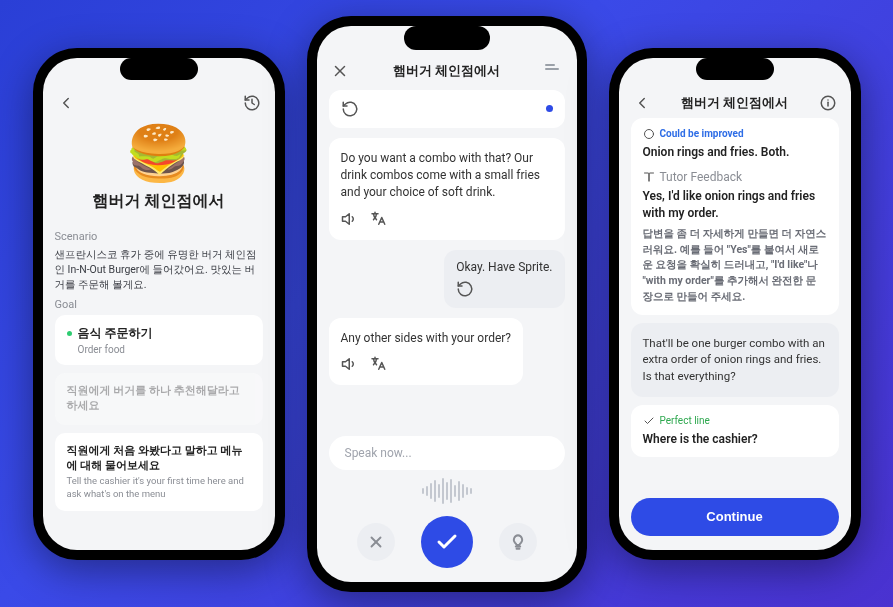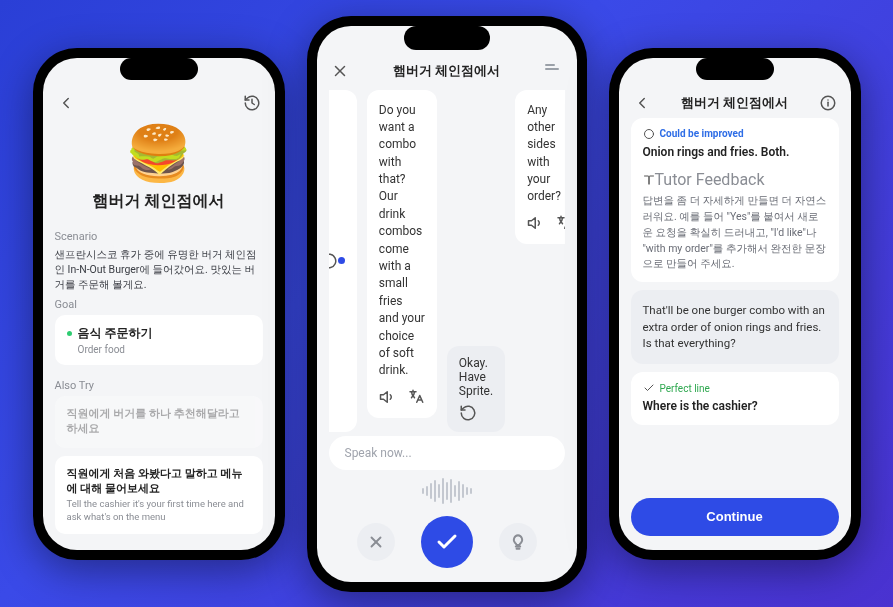--- a/index.html
+++ b/index.html
@@ -35,21 +35,21 @@
   .goal-sub{font-size:10px;color:#8a8d94;margin-top:2px;margin-left:11px;}
   .try-title{font-size:11px;font-weight:600;color:#222;margin-bottom:2px;}
   .try-sub{font-size:9.5px;color:#8a8d94;line-height:1.35;}
   .fade-card{opacity:.35;}
   .fixed-bottom{margin-top:auto;padding:8px 0 14px;display:flex;flex-direction:column;gap:8px;}
   .btn{border:none;border-radius:22px;height:38px;font-size:13px;font-weight:600;
     display:flex;align-items:center;justify-content:center;gap:6px;cursor:pointer;}
   .btn.blue{background:#2e4be6;color:#fff;}
 
   
-  .msg-area{flex:1;overflow:hidden;display:flex;flex-direction:row;gap:10px;padding-top:4px;justify-content:center;}
+  .msg-area{flex:1;overflow:hidden;display:flex;flex-direction:column;gap:10px;padding-top:4px;}
   .audio-pill{background:#fff;border-radius:12px;padding:10px 12px;display:flex;align-items:center;
     justify-content:space-between;}
   .play-dot{width:7px;height:7px;border-radius:50%;background:#2e4be6;}
   .bot{background:#fff;border-radius:12px;padding:12px;font-size:12px;line-height:1.45;color:#333;
     align-self:flex-start;max-width:100%;}
   .bot-icons{display:flex;gap:10px;margin-top:8px;color:#9aa0a8;}
   .user{background:#eceef2;border-radius:12px;padding:10px 12px;font-size:12px;color:#333;
     align-self:flex-end;max-width:82%;}
   .speakbar{background:#fff;border-radius:22px;padding:10px 16px;font-size:12px;color:#a0a4ad;
     margin:4px 0;}
@@ -62,23 +62,23 @@
   .circ svg{width:18px;height:18px;stroke:currentColor;fill:none;stroke-width:2.5;
     stroke-linecap:round;stroke-linejoin:round;}
   .circ.main svg{width:24px;height:24px;stroke-width:3;}
 
   
   .fb-card{background:#fff;border-radius:12px;padding:10px 12px;margin-bottom:8px;}
   .fb-flag{font-size:10px;display:flex;align-items:center;gap:5px;margin-bottom:4px;}
   .fb-flag.warn{color:#2e6de6;font-weight:bold;}
   .fb-flag.ok{color:#2ea84f;}
   .fb-line{font-size:12px;font-weight:600;color:#222;line-height:1.4;}
-  .fb-section{font-size:16px;color:#8a8d94;display:flex;align-items:center;
+  .fb-section{font-size:12px;color:#8a8d94;display:flex;align-items:center;gap:5px;
     margin:10px 0 4px;border-top:0 solid #eee;padding-top:0;}
-  .fb-body{font-size:10.5px;color:#6a6d76;line-height:1.5;margin-top:4px;}
+  .fb-body{font-size:10.5px;color:#6a6d76;line-height:1.5;margin-top:4px;font-weight:bold;}
   .bot-reply{background:#eceef2;border-radius:12px;padding:12px;font-size:11.5px;color:#333;
     line-height:1.45;margin-bottom:8px;}
   .side-toggle{width:18px;height:14px;display:inline-flex;flex-direction:column;gap:2px;}
   .side-toggle span{height:2px;border-radius:2px;background:#9aa0a8;}
   .side-toggle span:nth-child(1){width:10px;}
   .side-toggle span:nth-child(2){width:14px;}
 </style>
 </head>
 <body>
 
@@ -103,21 +103,20 @@
     <div class="content">
       <div class="burger">🍔</div>
       <div class="h1">햄버거 체인점에서</div>
       <div class="label">Scenario</div>
       <div class="body-text">샌프란시스코 휴가 중에 유명한 버거 체인점인 In-N-Out Burger에 들어갔어요. 맛있는 버거를 주문해 볼게요.</div>
       <div class="label">Goal</div>
       <div class="card">
         <div class="goal-title">음식 주문하기</div>
         <div class="goal-sub">Order food</div>
       </div>
-      <div class="label">Also Try</div>
       <div class="card fade-card">
         <div class="try-title">직원에게 버거를 하나 추천해달라고 하세요</div>
       </div>
       <div class="card">
         <div class="try-title">직원에게 처음 와봤다고 말하고 메뉴에 대해 물어보세요</div>
         <div class="try-sub">Tell the cashier it's your first time here and ask what's on the menu</div>
       </div>
       <div class="fixed-bottom">
         
         
@@ -267,20 +266,21 @@
         </div>
         <div class="fb-line">Onion rings and fries. Both.</div>
         <div class="fb-section">
           <span class="ico" style="width:12px;height:12px">
             <svg viewBox="0 0 24 24">
                 <path d="M3 4h7a2 2 0 0 1 2 2v14M21 4h-7a2 2 0 0 0-2 2v14"></path>
               </svg>
           </span>
           <span>Tutor Feedback</span>
         </div>
+        <div class="fb-line">Yes, I'd like onion rings and fries with my order.</div>
         <div class="fb-body">답변을 좀 더 자세하게 만들면 더 자연스러워요. 예를 들어 "Yes"를 붙여서 새로운 요청을 확실히 드러내고, "I'd like"나 "with my order"를 추가해서 완전한 문장으로 만들어 주세요.</div>
       </div>
       <div class="bot-reply">
         <span>That'll be one burger combo with an extra order of onion rings and fries. Is that everything?</span>
       </div>
       <div class="fb-card">
         <div class="fb-flag ok">
           <span class="ico" style="width:12px;height:12px">
             <svg viewBox="0 0 24 24">
                 <polyline points="20 6 9 17 4 12"></polyline>

